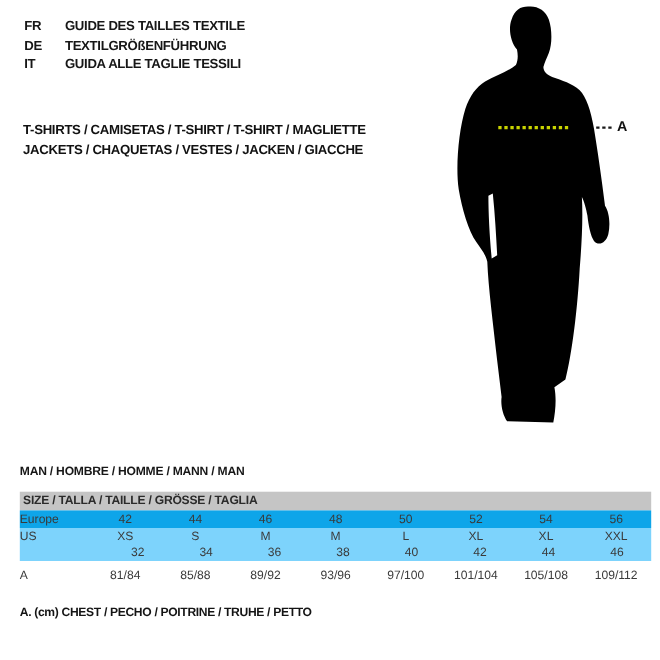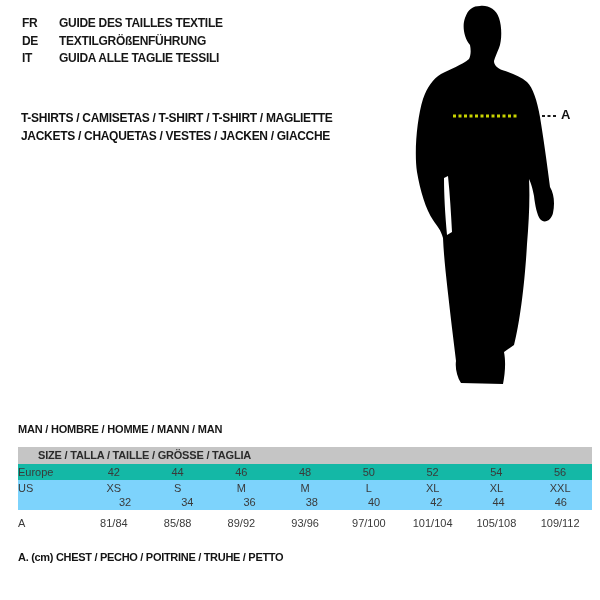--- a/index.html
+++ b/index.html
@@ -21,26 +21,26 @@
   .figure-wrap{position:absolute;left:400px;top:0;width:200px;height:400px;}
   .measure-label{
     position:absolute;left:561px;top:107px;font-size:13px;font-weight:600;
     color:#111;letter-spacing:0;line-height:16px;
   }
   
   .section-title{position:absolute;left:18px;top:421px;height:17px;line-height:17px;
     font-weight:700;font-size:11px;letter-spacing:-0.2px;color:#171717;}
   
   .size-table{position:absolute;left:18px;top:447px;width:574px;font-size:11px;color:#333;}
-  .t-header{height:17px;line-height:17px;background:#c5c5c5;padding-left:20px;
+  .t-header{height:17px;line-height:17px;background:#c5c5c5;padding-left:3px;
     font-weight:700;color:#2b2b2b;letter-spacing:-0.2px;}
   .t-row{display:flex;}
   .t-label{width:64px;text-align:left;color:#3a3a3a;}
   .t-cell{flex:1;text-align:center;color:#3a3a3a;}
-  .row-europe{height:16px;line-height:17px;background:#14b8a6;}
+  .row-europe{height:16px;line-height:17px;background:#0ea5e9;}
   .stripe{background:#7dd3fc;}
   .row-us{height:15px;line-height:16px;}
   .row-usnum{height:15px;line-height:15px;margin-left:12px;}
   .row-a{height:20px;line-height:26px;background:#ffffff;}
   
   .footnote{position:absolute;left:18px;top:549px;height:16px;line-height:16px;
     font-weight:700;font-size:11px;letter-spacing:-0.3px;color:#141414;}
 </style>
 </head>
 <body>

